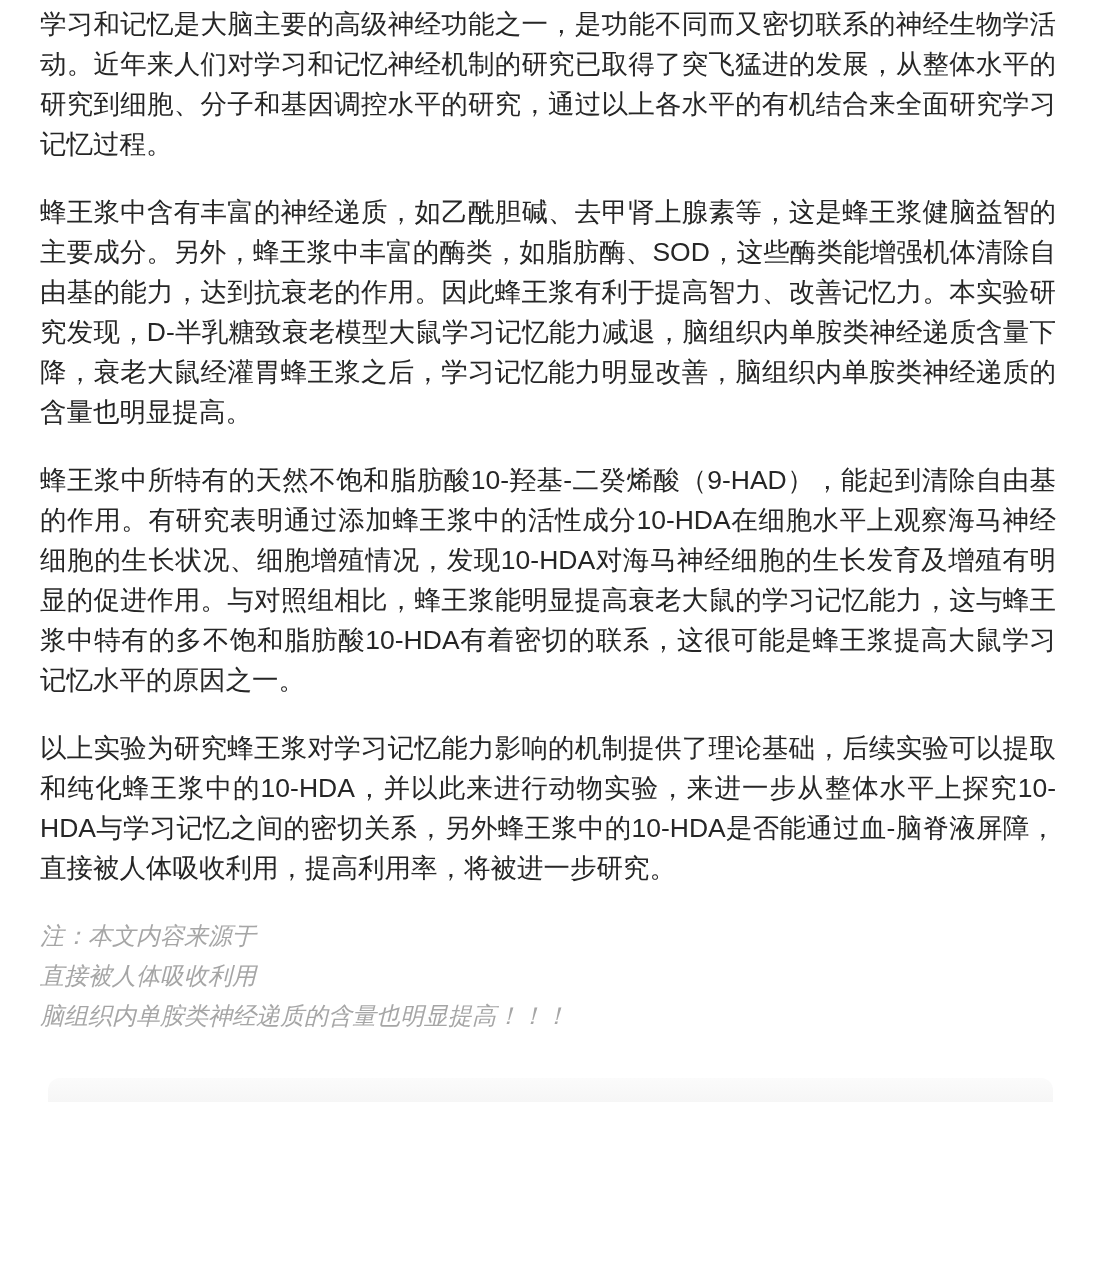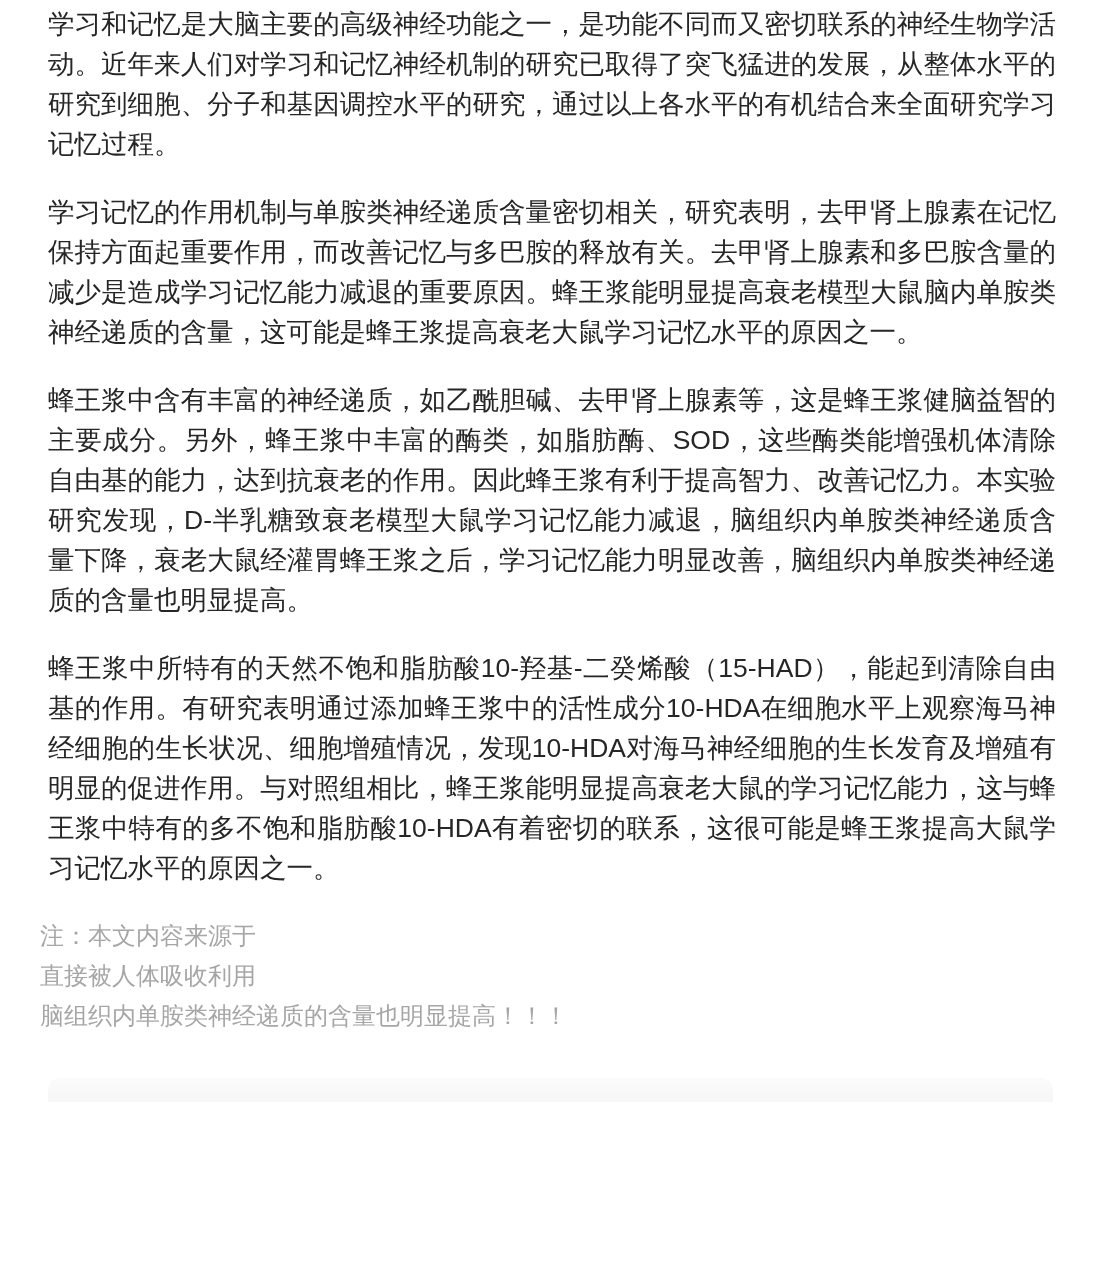--- a/index.html
+++ b/index.html
@@ -10,59 +10,60 @@
   body {
     width: 1096px;
     height: 1273px;
     overflow: hidden;
     font-family: "Liberation Sans", sans-serif;
   }
   .article {
     padding: 4px 40px 0 40px;
   }
   .para {
-    margin: 28px 0 0 8px;
+    margin: 28px 0 0 0;
     padding: 0;
     font-size: 26.5px;
     line-height: 40px;
     color: #262626;
     text-align: justify;
     text-justify: inter-ideograph;
     word-break: break-word;
   }
   .para:first-child {
     margin-top: 0;
   }
   .note {
     margin: 28px 0 0 0;
     font-size: 24px;
     line-height: 40px;
     color: #a6a6a6;
     text-align: left;
+    font-style: italic;
   }
   .note-line {
     display: block;
   }
   .bottom-card {
     margin-top: 42px;
     margin-left: 48px;
     width: 1005px;
     height: 24px;
     background: linear-gradient(to bottom, #fbfbfb, #f6f6f6);
     border-radius: 12px 12px 0 0;
   }
 </style>
 </head>
 <body>
 
 <div class="article">
   <p class="para">学习和记忆是大脑主要的高级神经功能之一，是功能不同而又密切联系的神经生物学活动。近年来人们对学习和记忆神经机制的研究已取得了突飞猛进的发展，从整体水平的研究到细胞、分子和基因调控水平的研究，通过以上各水平的有机结合来全面研究学习记忆过程。</p>
-  <p class="para">学习记忆的作用机制与单胺类神经递质含量密切相关，研究表明，去甲肾上腺素在记忆保持方面起重要作用，而改善记忆与多巴胺的释放有关。去甲肾上腺素和多巴胺含量的减少是造成学习记忆能力减退的重要原因。蜂王浆能明显提高衰老模型大鼠脑内单胺类神经递质的含量，这可能是蜂王浆提高衰老大鼠学习记忆水平的原因之一。</p>
   <p class="para">蜂王浆中含有丰富的神经递质，如乙酰胆碱、去甲肾上腺素等，这是蜂王浆健脑益智的主要成分。另外，蜂王浆中丰富的酶类，如脂肪酶、SOD，这些酶类能增强机体清除自由基的能力，达到抗衰老的作用。因此蜂王浆有利于提高智力、改善记忆力。本实验研究发现，D-半乳糖致衰老模型大鼠学习记忆能力减退，脑组织内单胺类神经递质含量下降，衰老大鼠经灌胃蜂王浆之后，学习记忆能力明显改善，脑组织内单胺类神经递质的含量也明显提高。</p>
-  <p class="para">蜂王浆中所特有的天然不饱和脂肪酸10-羟基-二癸烯酸（15-HAD），能起到清除自由基的作用。有研究表明通过添加蜂王浆中的活性成分10-HDA在细胞水平上观察海马神经细胞的生长状况、细胞增殖情况，发现10-HDA对海马神经细胞的生长发育及增殖有明显的促进作用。与对照组相比，蜂王浆能明显提高衰老大鼠的学习记忆能力，这与蜂王浆中特有的多不饱和脂肪酸10-HDA有着密切的联系，这很可能是蜂王浆提高大鼠学习记忆水平的原因之一。</p>
+  <p class="para">蜂王浆中所特有的天然不饱和脂肪酸10-羟基-二癸烯酸（9-HAD），能起到清除自由基的作用。有研究表明通过添加蜂王浆中的活性成分10-HDA在细胞水平上观察海马神经细胞的生长状况、细胞增殖情况，发现10-HDA对海马神经细胞的生长发育及增殖有明显的促进作用。与对照组相比，蜂王浆能明显提高衰老大鼠的学习记忆能力，这与蜂王浆中特有的多不饱和脂肪酸10-HDA有着密切的联系，这很可能是蜂王浆提高大鼠学习记忆水平的原因之一。</p>
+  <p class="para">以上实验为研究蜂王浆对学习记忆能力影响的机制提供了理论基础，后续实验可以提取和纯化蜂王浆中的10-HDA，并以此来进行动物实验，来进一步从整体水平上探究10-HDA与学习记忆之间的密切关系，另外蜂王浆中的10-HDA是否能通过血-脑脊液屏障，直接被人体吸收利用，提高利用率，将被进一步研究。</p>
 
   <div class="note">
     <span class="note-line">注：本文内容来源于</span>
     <span class="note-line">直接被人体吸收利用</span>
     <span class="note-line">脑组织内单胺类神经递质的含量也明显提高！！！</span>
   </div>
 </div>
 
 <div class="bottom-card"></div>
 

